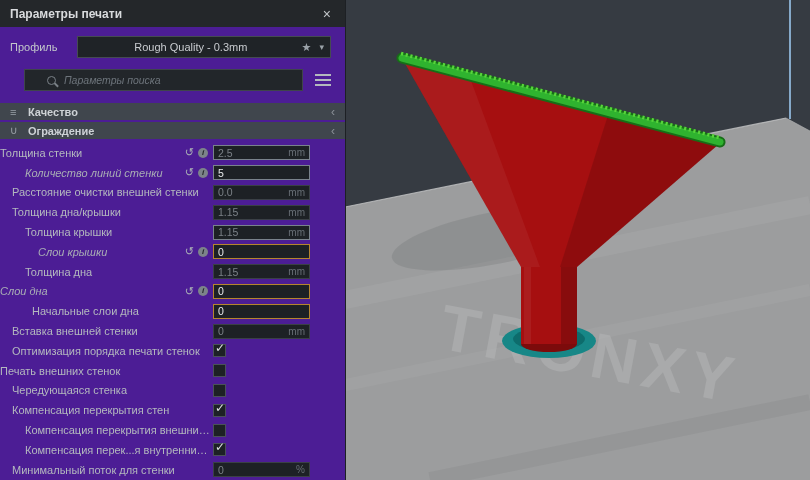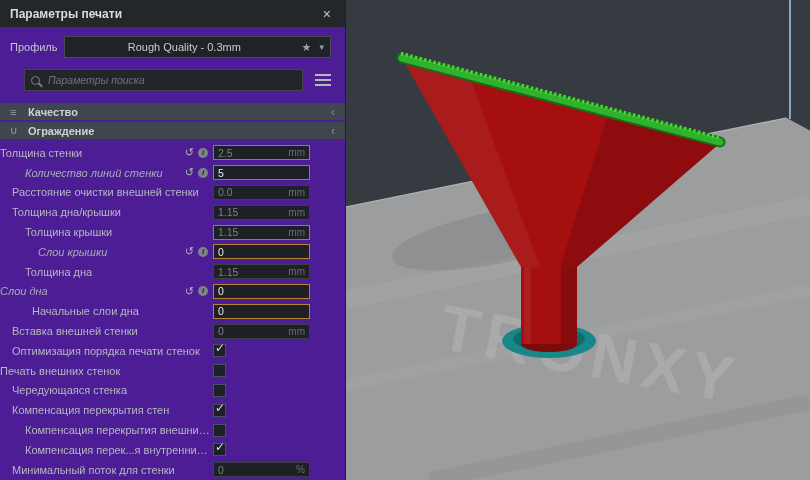--- a/index.html
+++ b/index.html
@@ -7,27 +7,27 @@
     width:810px;height:480px;position:relative;overflow:hidden;
     background:#363b42;
     font-family:"Liberation Sans","DejaVu Sans",sans-serif;
   }
   
   .panel{position:absolute;left:0;top:0;width:345px;height:480px;background:#4c1d95;z-index:2;display:flex;flex-direction:column;box-shadow:1px 0 0 #1d2024}
   .p-header{height:27px;background:#24272a;display:flex;align-items:center;padding:0 10px;flex:none}
   .p-title{font-size:12px;font-weight:700;color:#d9dbdd;flex:1}
   .p-close{color:#c2c6c9;font-size:14px;padding:0 4px;cursor:pointer}
   .profile-row{display:flex;align-items:center;margin:9px 14px 0 10px;flex:none}
-  .profile-label{font-size:11px;color:#c3c7cb;width:54px;flex:none}
+  .profile-label{font-size:11px;color:#c3c7cb;width:67px;flex:none}
   .profile-select{flex:1;height:20px;background:#1f2327;border:1px solid #454b52;display:flex;align-items:center;padding:0 6px;cursor:pointer}
   .profile-value{flex:1;text-align:center;font-size:11px;color:#c9ccd0;white-space:nowrap;overflow:hidden}
   .star{color:#9aa1a8;font-size:11px;margin:0 8px 0 4px}
   .chev{color:#9aa1a8;font-size:9px}
   .search-row{display:flex;align-items:center;margin:11px 10px 0 24px;flex:none}
-  .search-box{flex:1;height:20px;background:#22262a;border:1px solid #3f454b;display:flex;align-items:center;padding:0 6px}
+  .search-box{flex:1;height:20px;background:#22262a;border:1px solid #3f454b;display:flex;align-items:center;padding:0 22px}
   .mag{width:7px;height:7px;border:1.5px solid #7a8187;border-radius:50%;position:relative;flex:none;margin-right:6px}
   .mag::after{content:"";position:absolute;width:5px;height:1.5px;background:#7a8187;transform:rotate(45deg);right:-4px;bottom:-2px}
   .search-input{flex:1;min-width:0;background:transparent;border:none;outline:none;font-size:10.5px;color:#c9ccd0;font-family:inherit}
   .search-input::placeholder{color:#6d747b;font-style:italic}
   .burger{width:16px;margin:0 4px 0 12px;display:flex;flex-direction:column;gap:3px;cursor:pointer;flex:none}
   .burger i{height:2px;background:#b4b9be;display:block}
   .sections{margin-top:12px;flex:none}
   .section{height:17px;background:#40464d;display:flex;align-items:center;padding:0 10px;margin-bottom:2px;cursor:pointer}
   .sec-icon{color:#9aa1a8;font-size:11px;width:18px;flex:none}
   .sec-label{font-size:11px;font-weight:700;color:#ced2d6}

